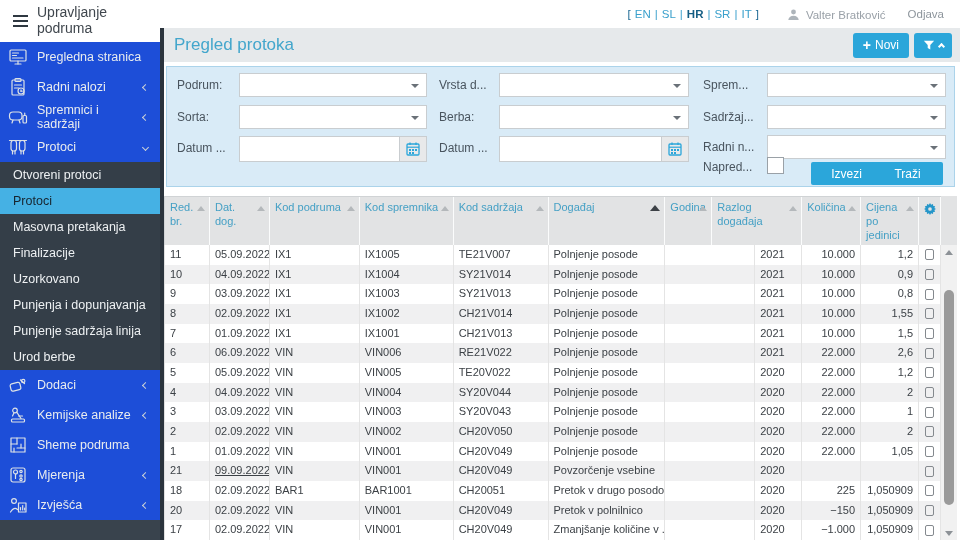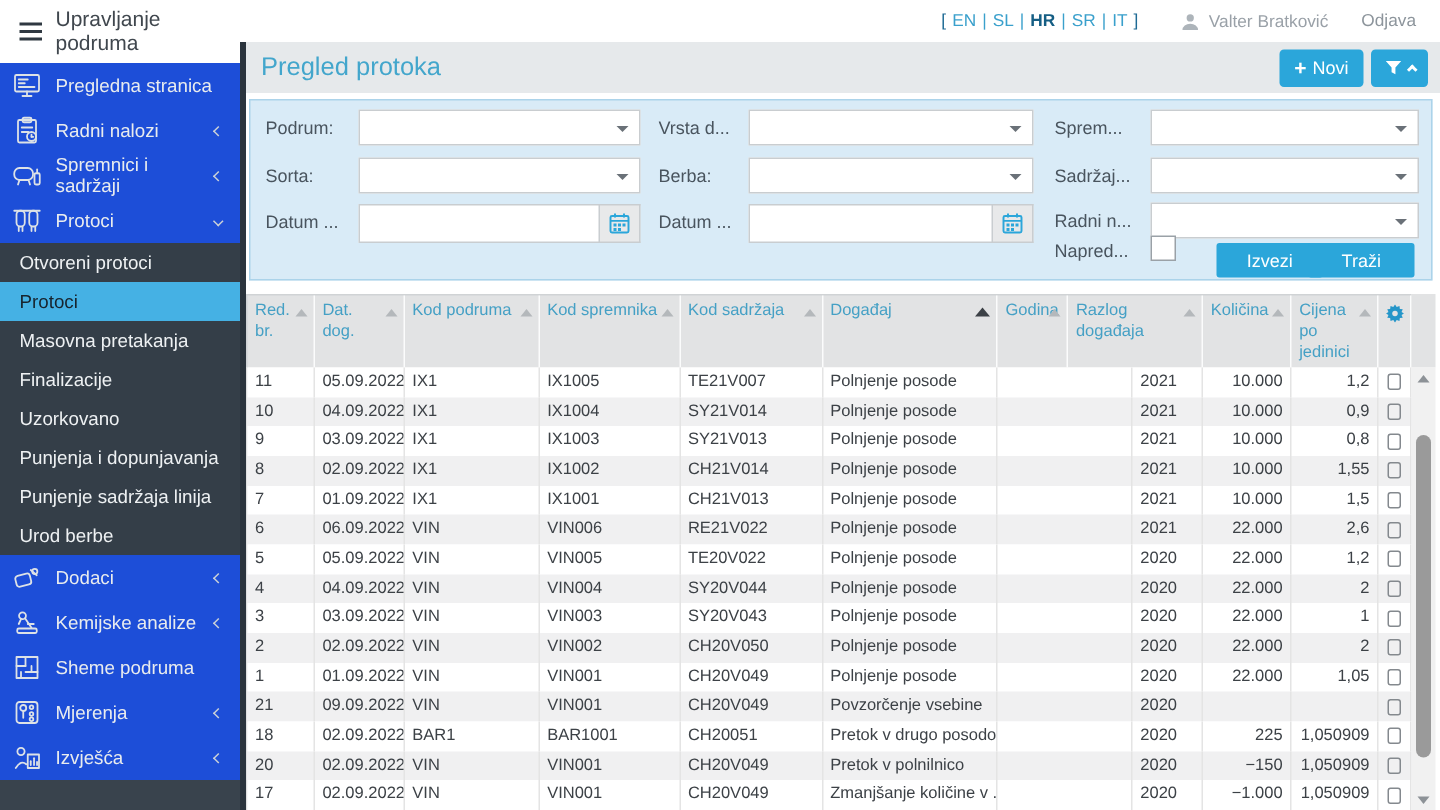--- a/index.html
+++ b/index.html
@@ -538,21 +538,21 @@
         <div class="td" style="width: 90px;"></div>
         <div class="td" style="width: 47px;">2020</div>
         <div class="td num" style="width: 59px;">22.000</div>
         <div class="td num" style="width: 58px;">1,05</div>
         <div class="td cb-cell" style="width: 22px;">
           <span class="row-note"></span>
         </div>
       </div>
       <div class="tr">
         <div class="td" style="width: 45px;">21</div>
-        <div class="td" style="width: 60px;">09.09.2022</div>
+        <div class="td" style="width: 60px; text-decoration: underline;">09.09.2022</div>
         <div class="td" style="width: 90px;">VIN</div>
         <div class="td" style="width: 94px;">VIN001</div>
         <div class="td" style="width: 95px;">CH20V049</div>
         <div class="td" style="width: 117px;">Povzorčenje vsebine</div>
         <div class="td" style="width: 90px;"></div>
         <div class="td" style="width: 47px;">2020</div>
         <div class="td num" style="width: 59px;"></div>
         <div class="td num" style="width: 58px;"></div>
         <div class="td cb-cell" style="width: 22px;">
           <span class="row-note"></span>

